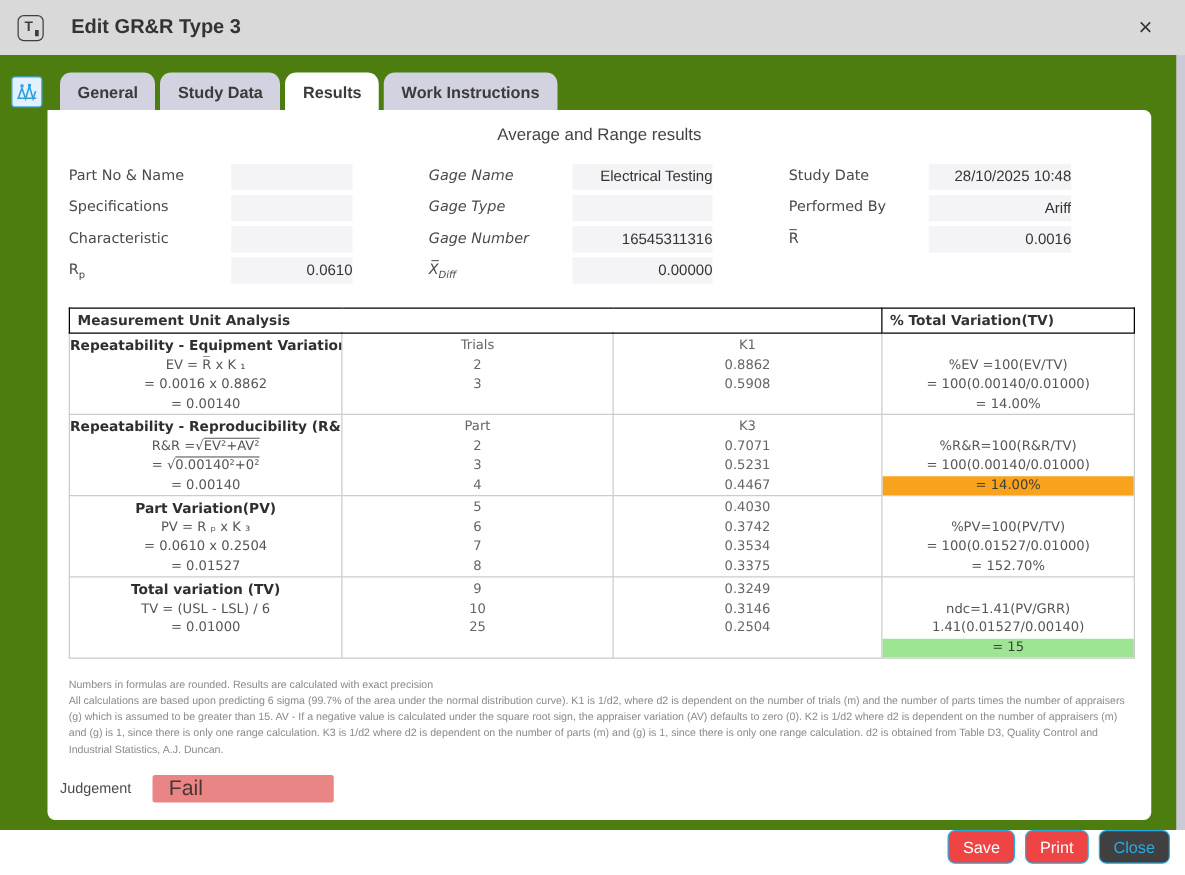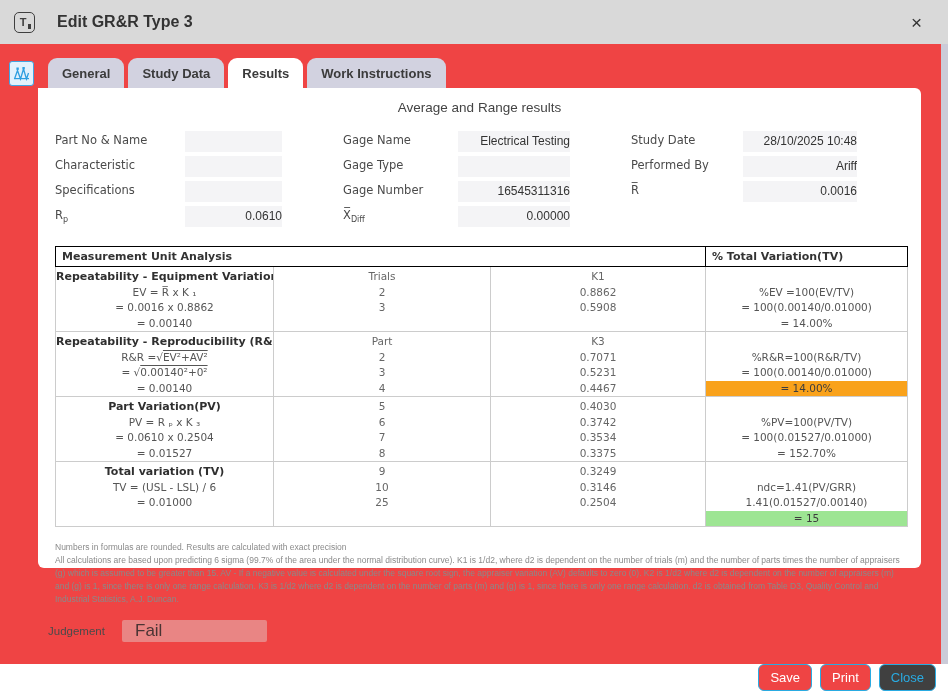--- a/index.html
+++ b/index.html
@@ -11,45 +11,45 @@
               background:#d9d9d9; display:flex; align-items:center; }
   .tb-icon { position:relative; width:21px; height:21px; margin-left:14px;
              border:1.6px solid #3f3f3f; border-radius:5px;
              display:flex; align-items:center; justify-content:center; }
   .tb-icon-letter { font-size:11px; font-weight:bold; color:#3f3f3f; line-height:1; margin-left:-3px; }
   .tb-icon-dot { position:absolute; right:3px; bottom:3px; width:3px; height:5px; background:#3f3f3f; }
   .tb-title { margin-left:22px; font-size:16px; font-weight:bold; color:#333; }
   .tb-close { margin-left:auto; margin-right:26px; font-size:19px; color:#333; cursor:pointer; line-height:1; }
 
   
-  .dialog-body { position:absolute; left:0; top:44px; width:944px; height:620px; background:#ef4444; }
+  .dialog-body { position:absolute; left:0; top:44px; width:944px; height:620px; background:#4d7c0f; }
   .scrollbar-track { position:absolute; left:941px; top:44px; width:7px; height:620px; background:#cbcbd8; }
 
   .side-chart-icon { position:absolute; left:9px; top:17px; width:25px; height:25px;
                      background:#e3f1fc; border:1px solid #42a4e2; border-radius:3px;
                      display:flex; align-items:center; justify-content:center; }
 
   
   .tabs { position:absolute; left:48px; top:14px; display:flex; gap:4px; height:30px; }
   .tab { height:30px; padding:0 14px; border-radius:9px 9px 0 0; background:#d2d2e0;
          font-size:13px; font-weight:600; color:#3b3b3b; display:flex; align-items:center; cursor:pointer; }
   .tab.active { background:#ffffff; }
 
   
-  .card { position:absolute; left:38px; top:44px; width:883px; height:480px;
+  .card { position:absolute; left:38px; top:44px; width:883px; height:568px;
           background:#ffffff; border-radius:0 6px 6px 6px; }
   .section-title { margin-top:12px; text-align:center; font-size:13.5px; color:#444; }
 
   
   .fields { position:relative; height:104px; margin-top:16px; }
   .fgroup { position:absolute; top:0; }
   .fgroup.g1 { left:17px; }  .fgroup.g2 { left:305px; }  .fgroup.g3 { left:593px; }
   .frow { display:flex; align-items:center; height:21px; margin-bottom:4px; }
   .flabel { font-size:11.5px; color:#4a4a4a; font-family:"DejaVu Sans", sans-serif; }
-  .g1 .flabel { width:130px; } .g2 .flabel { width:115px; } .g3 .flabel { width:112px; }
+  .g1 .flabel { width:130px; } .g2 .flabel { width:115px;font-style:italic; } .g3 .flabel { width:112px; }
   .flabel sub { font-size:8px; }
   .fvalue { height:21px; line-height:21px; background:#f4f4f6; font-size:12px; color:#333;
             padding-left:6px; overflow:hidden; white-space:nowrap;text-align:right; }
   .g1 .fvalue { width:97px; } .g2 .fvalue { width:112px; } .g3 .fvalue { width:114px; }
 
   
   table.results { border-collapse:collapse; margin-left:17px; margin-top:11px; width:852px;
                   table-layout:fixed; font-family:"DejaVu Sans", sans-serif; }
   table.results th { border:1px solid #000000; font-size:11px; font-weight:bold; color:#333;
                      text-align:left; padding:3px 6px; }
@@ -112,25 +112,25 @@
     <div class="section-title">Average and Range results</div>
 
     <div class="fields">
 
       <div class="fgroup g1">
         <div class="frow">
           <span class="flabel"><span>Part No &amp; Name</span><sub></sub></span>
           <span class="fvalue"></span>
         </div>
         <div class="frow">
+          <span class="flabel"><span>Specifications</span><sub></sub></span>
+          <span class="fvalue"></span>
+        </div>
+        <div class="frow">
           <span class="flabel"><span>Characteristic</span><sub></sub></span>
-          <span class="fvalue"></span>
-        </div>
-        <div class="frow">
-          <span class="flabel"><span>Specifications</span><sub></sub></span>
           <span class="fvalue"></span>
         </div>
         <div class="frow">
           <span class="flabel"><span>R</span><sub>p</sub></span>
           <span class="fvalue">0.0610</span>
         </div>
       </div>
 
       <div class="fgroup g2">
         <div class="frow">

